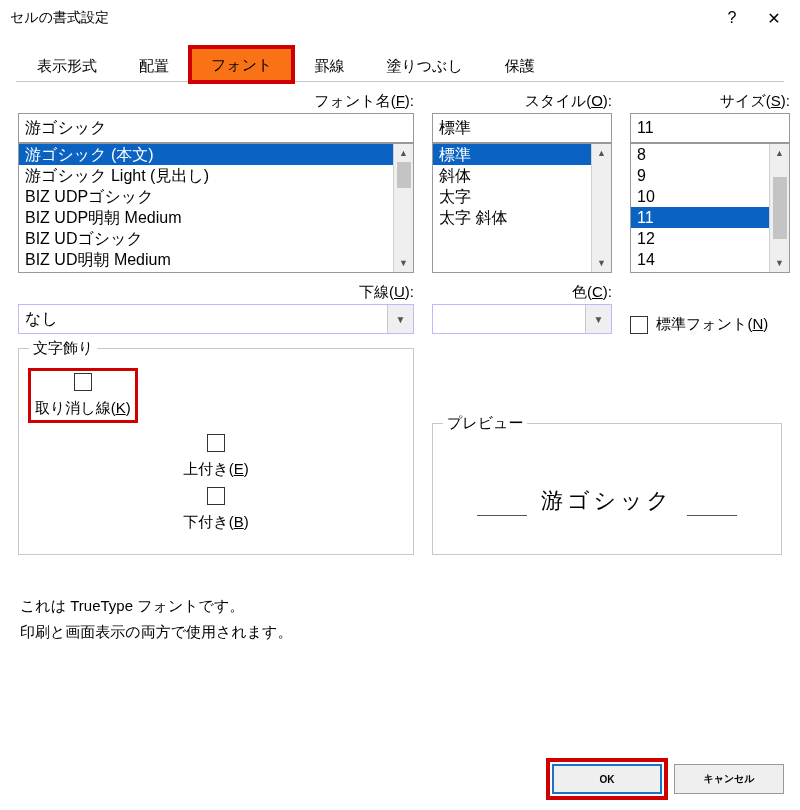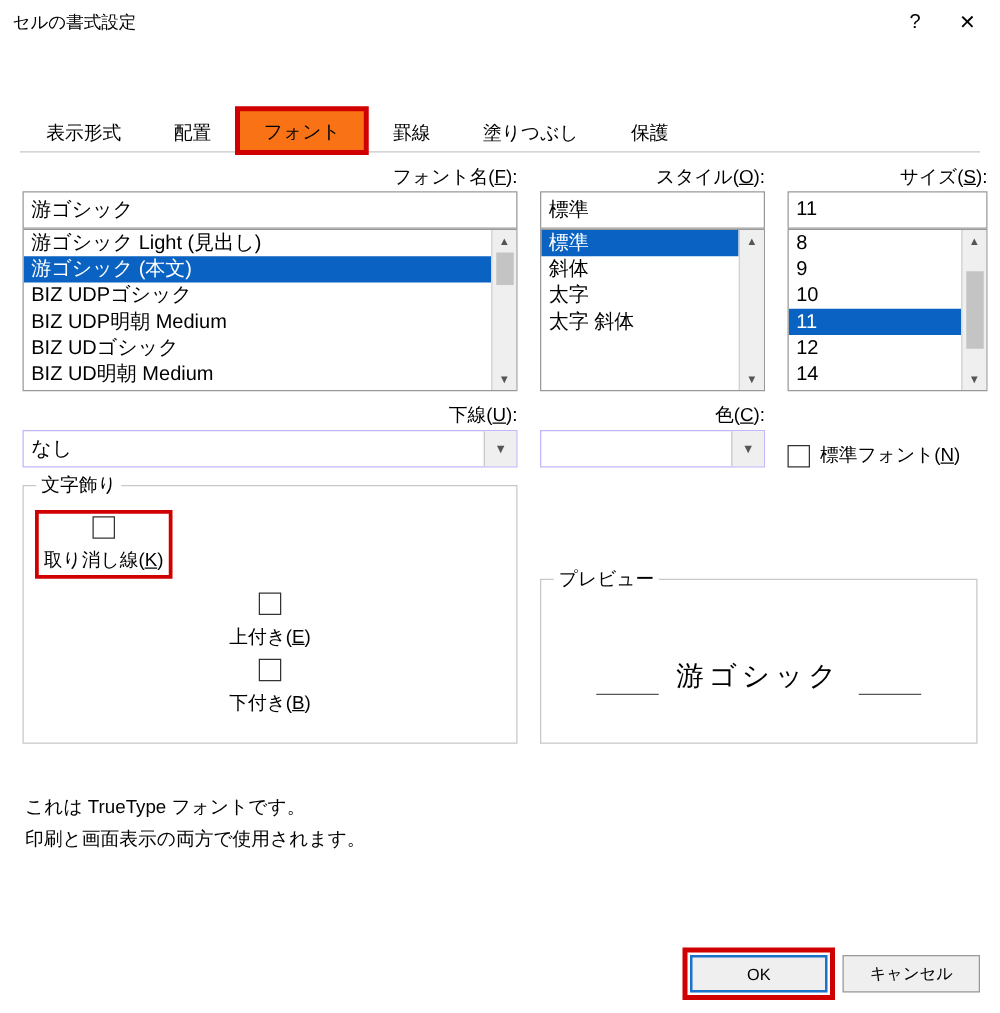--- a/index.html
+++ b/index.html
@@ -37,21 +37,20 @@
       align-items: flex-end;
     }
     .tab {
       padding: 8px 20px 6px 20px;
       border: 1px solid transparent;
       border-bottom: none;
       position: relative;
       font-size: 15px;
       cursor: pointer;
       top: 1px;
-      margin-top: 40px;
     }
     .tab.active {
       border-color: #c8c8c8;
       background: #f97316;
       border-bottom: 1px solid #fff;
     }
     .tab.highlighted {
       outline: 4px solid #d10000;
       outline-offset: -2px;
     }
@@ -204,23 +203,24 @@
       bottom: 16px;
       right: 16px;
       display: flex;
       gap: 12px;
     }
     .btn {
       width: 110px;
       height: 30px;
       border: 1px solid #999;
       background: #efefef;
-      font-size: 13px;
+      font-size: 10px;
       display: flex; align-items: center; justify-content: center;
       cursor: pointer;
+      font-weight: bold;
     }
     .btn.primary {
       border: 2px solid #1a73c7;
       outline: 4px solid #d10000;
       outline-offset: 2px;
     }
   </style>
 </head>
 <body>
 
@@ -242,22 +242,22 @@
     <div class="tab">保護</div>
   </div>
 
   <div class="content">
     <div class="row">
       <div class="col-font">
         <div class="lbl lbl-ul"><span>フォント名(</span><span class="u">F</span><span>):</span></div>
         <input class="txtbox" value="游ゴシック" style="">
         <div class="listbox-wrap">
           <div class="listbox">
+            <div class="li selected">游ゴシック (本文)</div>
             <div class="li">游ゴシック Light (見出し)</div>
-            <div class="li selected">游ゴシック (本文)</div>
             <div class="li">BIZ UDPゴシック</div>
             <div class="li">BIZ UDP明朝 Medium</div>
             <div class="li">BIZ UDゴシック</div>
             <div class="li">BIZ UD明朝 Medium</div>
           </div>
           <div class="scrollbar">
             <div class="sb-arrow">▲</div>
             <div class="sb-thumb" style="height:26px"></div>
             <div style="flex:1"></div>
             <div class="sb-arrow">▼</div>

